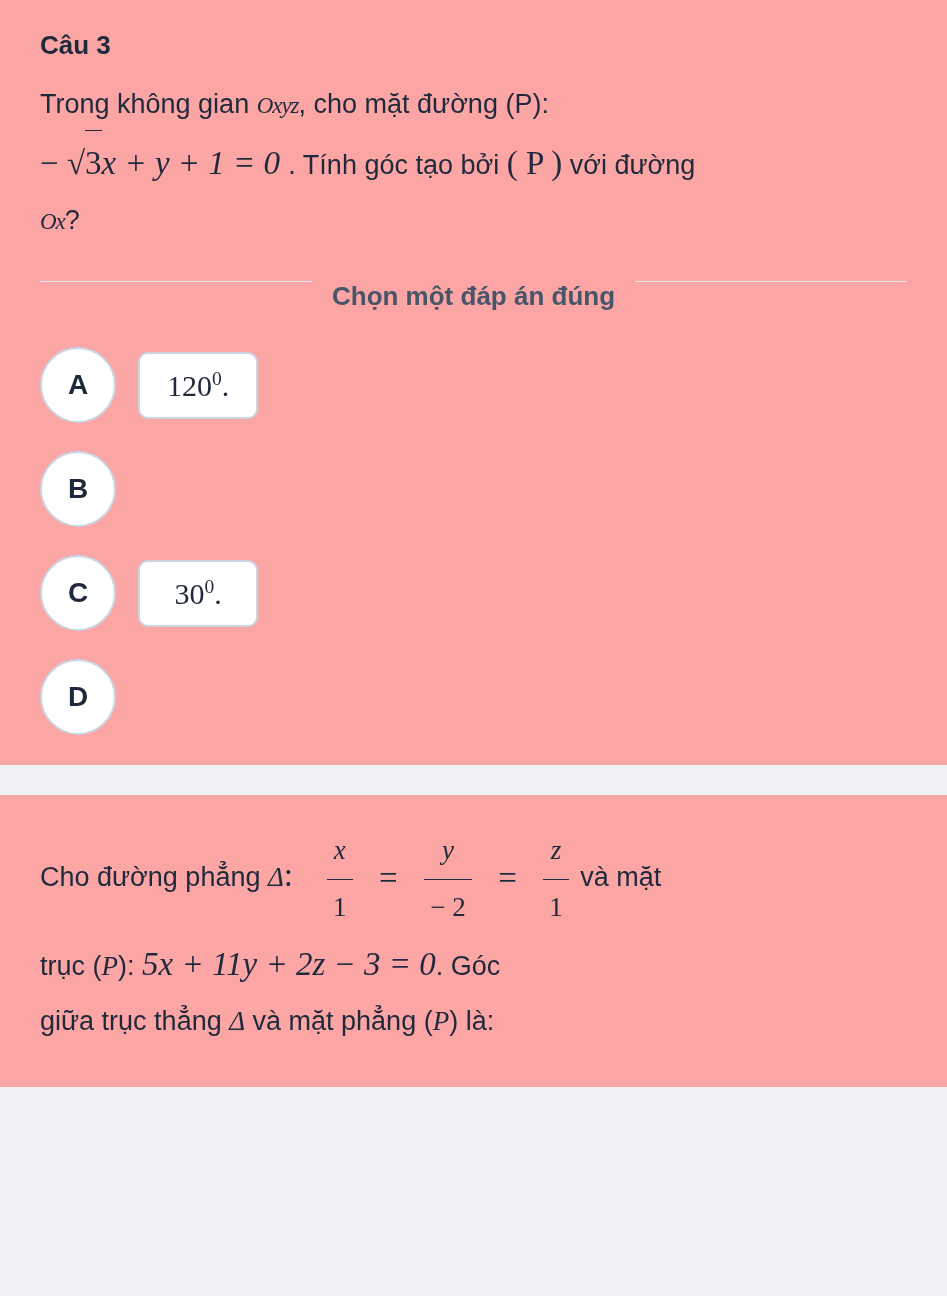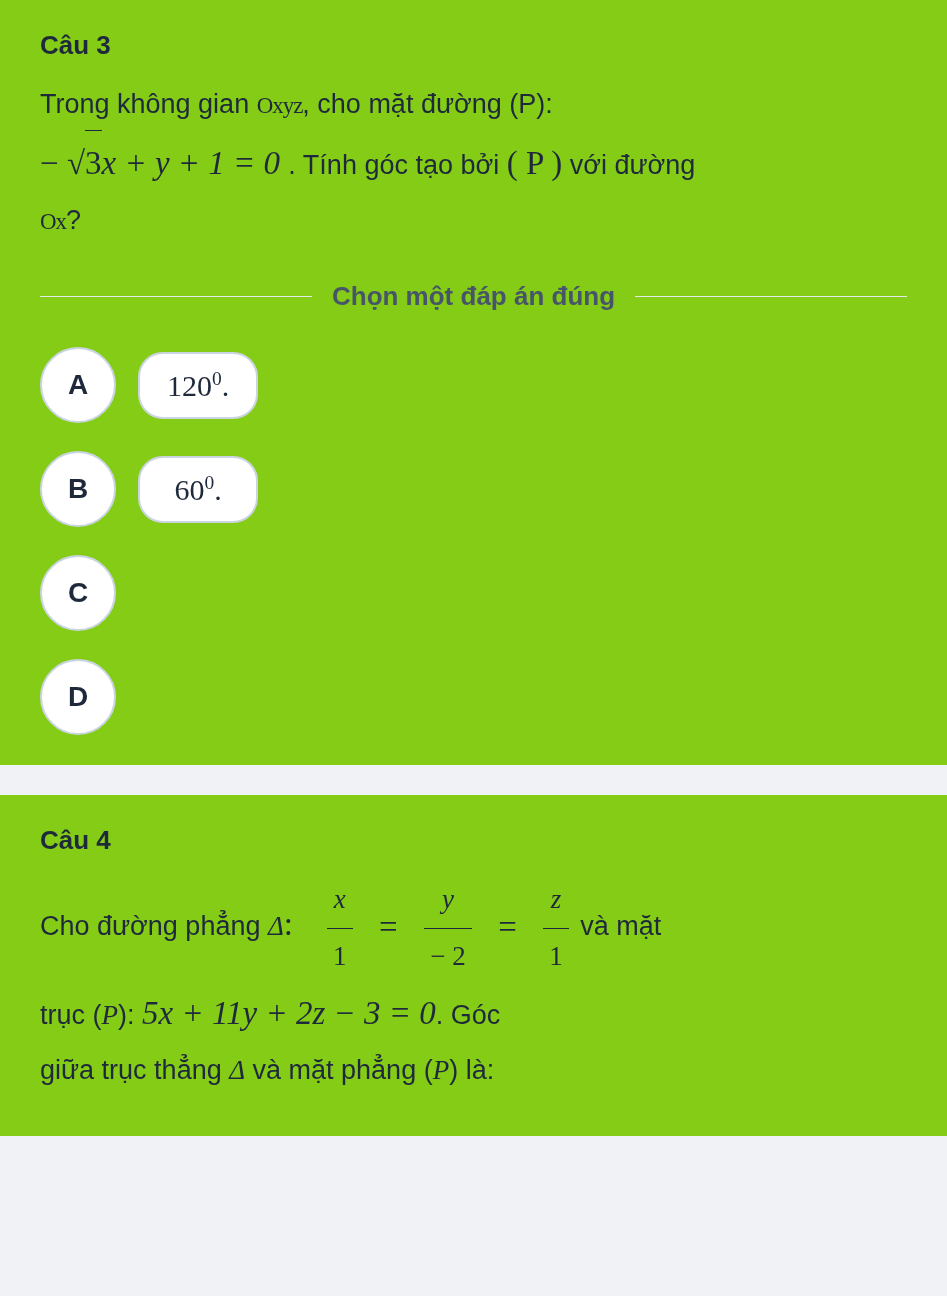--- a/index.html
+++ b/index.html
@@ -7,21 +7,21 @@
       padding: 0;
       box-sizing: border-box;
     }
     body {
       font-family: Arial, sans-serif;
       background: #f0f2f5;
       width: 947px;
       color: #1e293b;
     }
     .card {
-      background: #84cc16;
+      background: #fca5a5;
       padding: 30px 40px;
       margin-bottom: 30px;
     }
     .question-title {
       font-size: 26px;
       font-weight: bold;
       color: #1e293b;
       margin-bottom: 18px;
     }
     .question-text {
@@ -33,21 +33,21 @@
     .math-italic {
       font-style: italic;
       font-family: 'Times New Roman', serif;
     }
     .math-expr {
       font-family: 'Times New Roman', serif;
       font-size: 33px;
     }
     .divider-row {
       display: flex;
-      align-items: center;
+      align-items: flex-start;
       margin: 35px 0;
     }
     .divider-line {
       flex: 1;
       height: 1px;
       background: #e2e8f0;
     }
     .divider-text {
       font-size: 26px;
       font-weight: 600;
@@ -74,21 +74,21 @@
       align-items: center;
       justify-content: center;
       font-size: 28px;
       font-weight: 600;
       color: #1e293b;
       cursor: pointer;
       background: #fff;
     }
     .option-box {
       border: 2px solid #cbd5e1;
-      border-radius: 25px;
+      border-radius: 10px;
       padding: 14px 24px;
       font-size: 30px;
       font-family: 'Times New Roman', serif;
       color: #1e293b;
       cursor: pointer;
       background: #fff;
       min-width: 120px;
       text-align: center;
     }
     sup {
@@ -118,20 +118,21 @@
     .frac-den {
       border-top: 1.5px solid #1e293b;
       padding: 2px 6px 0 6px;
     }
     .italic-p {
       font-style: italic;
       font-family: 'Times New Roman', serif;
     }
     .curly {
       font-family: 'Times New Roman', serif;
+      font-style: italic;
       font-size: 0.85em;
       letter-spacing: -1px;
     }
     .triangle {
       font-family: 'Times New Roman', serif;
     }
     .math-inline {
       vertical-align: middle;
     }
   </style>
@@ -157,35 +158,34 @@
 
   <div class="options">
     <div class="option-row">
       <div class="option-circle">A</div>
       <div class="option-box">
         <span>120</span><sup>0</sup><span>.</span>
       </div>
     </div>
     <div class="option-row">
       <div class="option-circle">B</div>
+    </div>
+    <div class="option-row">
+      <div class="option-circle">C</div>
       <div class="option-box">
-        <span>60</span><sup>0</sup><span>.</span>
+        <span>30</span><sup>0</sup><span>.</span>
       </div>
     </div>
     <div class="option-row">
-      <div class="option-circle">C</div>
-    </div>
-    <div class="option-row">
       <div class="option-circle">D</div>
     </div>
   </div>
 </div>
 
 <div class="card">
-  <div class="question-title">Câu 4</div>
 
   <div class="question-text">
     <span>Cho đường phẳng </span><span class="triangle math-italic">Δ</span><span class="math-expr">:</span>
     &nbsp;&nbsp;
     <span class="frac math-inline">
       <span class="frac-num math-italic">x</span>
       <span class="frac-den">1</span>
     </span>
     &nbsp;&nbsp;<span class="math-expr math-inline">=</span>&nbsp;&nbsp;
     <span class="frac math-inline">

